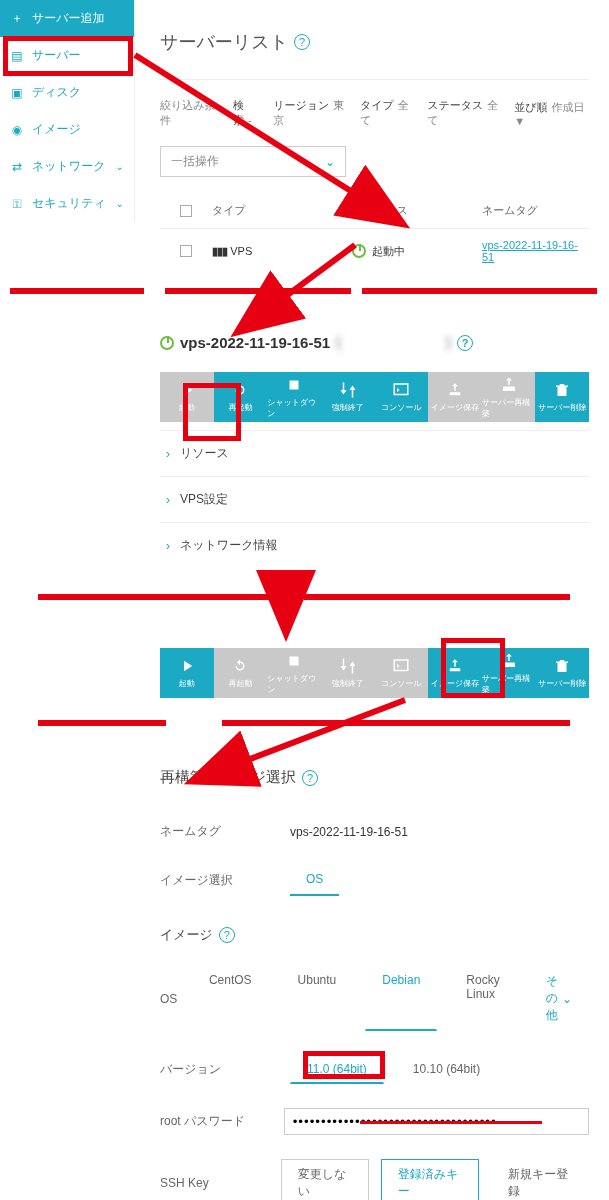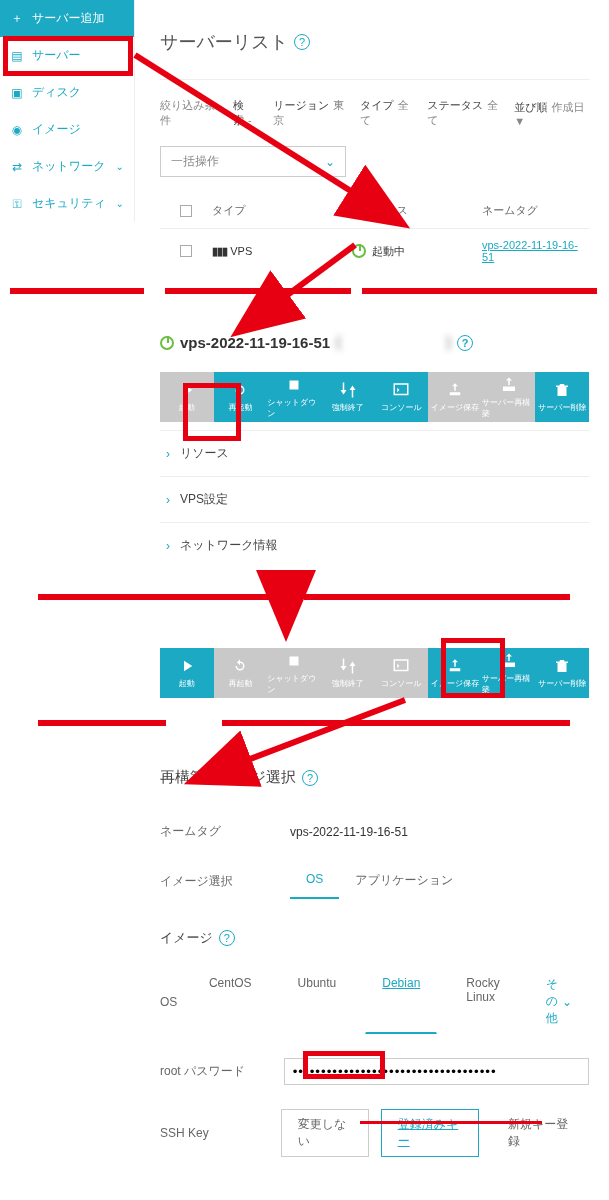--- a/index.html
+++ b/index.html
@@ -65,21 +65,21 @@
   .val { color:#333; }
 
   .tabs { display:flex; }
   .tab { padding:8px 16px; color:#666; cursor:pointer; border-bottom:2px solid transparent; }
   .tab.active { color:#1ba9c4; border-bottom:2px solid #1ba9c4; }
 
   .sub-title { font-size:13px; color:#444; margin:18px 0 10px 0; display:flex; align-items:center; gap:6px; }
 
   .os-row .val, .ver-row .val, .ssh-row .val { display:flex; gap:12px; }
   .chip { padding:6px 16px; color:#666; cursor:pointer; border:1px solid transparent; }
-  .chip.active { color:#1ba9c4; border-bottom:2px solid #1ba9c4;text-decoration:underline; }
+  .chip.active { color:#1ba9c4; border-bottom:2px solid #1ba9c4; }
   .chip.boxed { border:1px solid #ccc; }
   .more { color:#1ba9c4; display:flex; align-items:center; gap:4px; }
 
   .pwd-input { width:320px; border:1px solid #ccc; padding:5px 8px; letter-spacing:1px; }
 
   
   .overlay-svg { position:absolute; left:0; top:0; pointer-events:none; z-index:45; }
 </style>
 </head>
 <body>
@@ -289,21 +289,20 @@
 
   <div class="form-row">
     <span class="lbl">ネームタグ</span>
     <span class="val">vps-2022-11-19-16-51</span>
   </div>
 
   <div class="form-row">
     <span class="lbl">イメージ選択</span>
     <span class="tabs val">
       <span class="tab active">OS</span>
-      <span class="tab">アプリケーション</span>
     </span>
   </div>
 
   <div class="sub-title">
     <span>イメージ</span>
     <span class="help">?</span>
   </div>
 
   <div class="form-row os-row">
     <span class="lbl">OS</span>
@@ -312,20 +311,27 @@
       <span class="chip">Ubuntu</span>
       <span class="chip active">Debian</span>
       <span class="chip">Rocky Linux</span>
       <span class="chip more">
           <span>その他</span>
           <span>⌄</span>
         </span>
     </span>
   </div>
 
+  <div class="form-row ver-row">
+    <span class="lbl">バージョン</span>
+    <span class="val">
+      <span class="chip active">11.0 (64bit)</span>
+      <span class="chip">10.10 (64bit)</span>
+    </span>
+  </div>
 
   <div class="form-row">
     <span class="lbl">root パスワード</span>
     <input class="pwd-input" type="password" value="••••••••••••••••••••••••••••••••••••" style="">
   </div>
 
   <div class="form-row ssh-row">
     <span class="lbl">SSH Key</span>
     <span class="val">
       <span class="chip boxed">変更しない</span>

